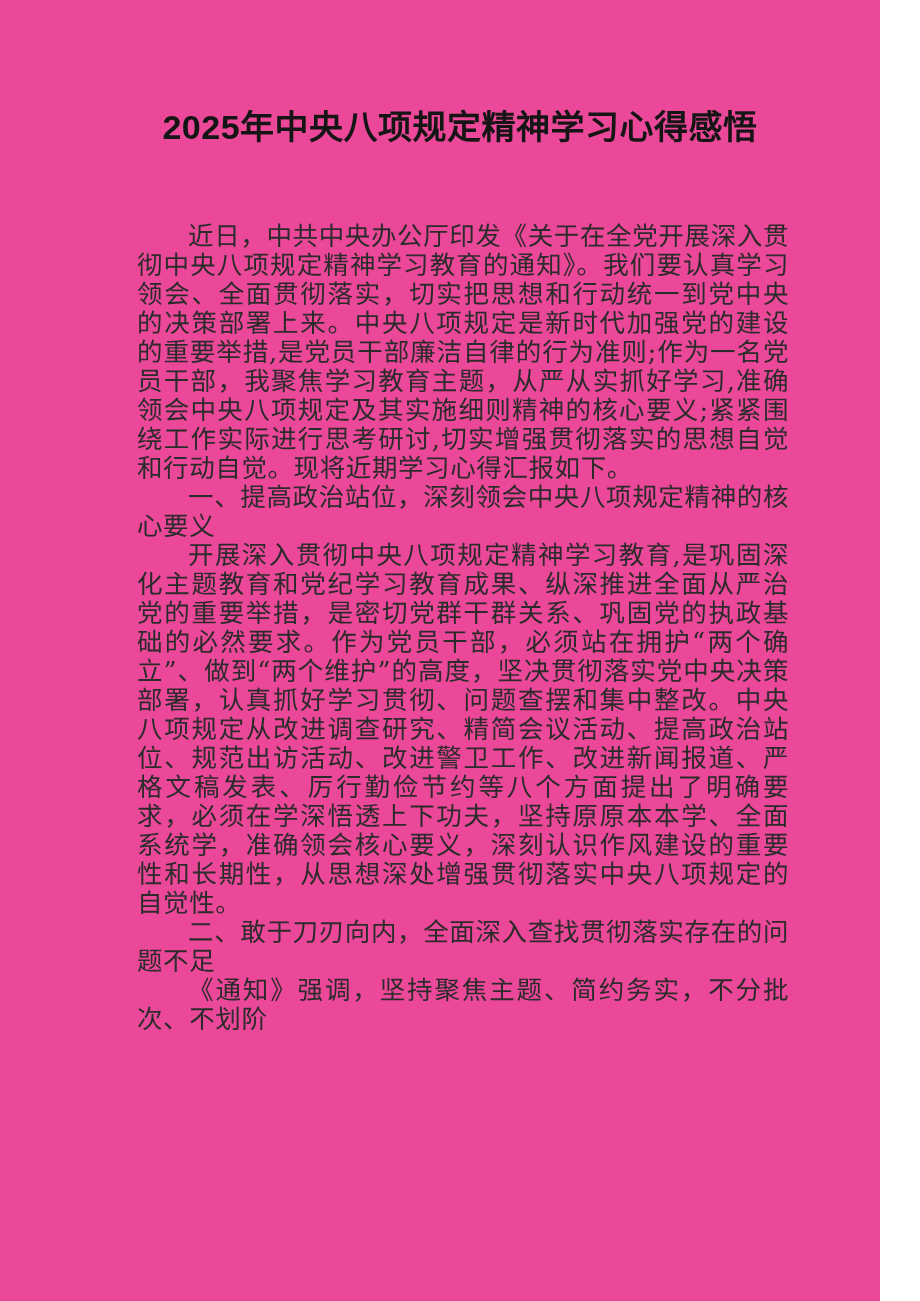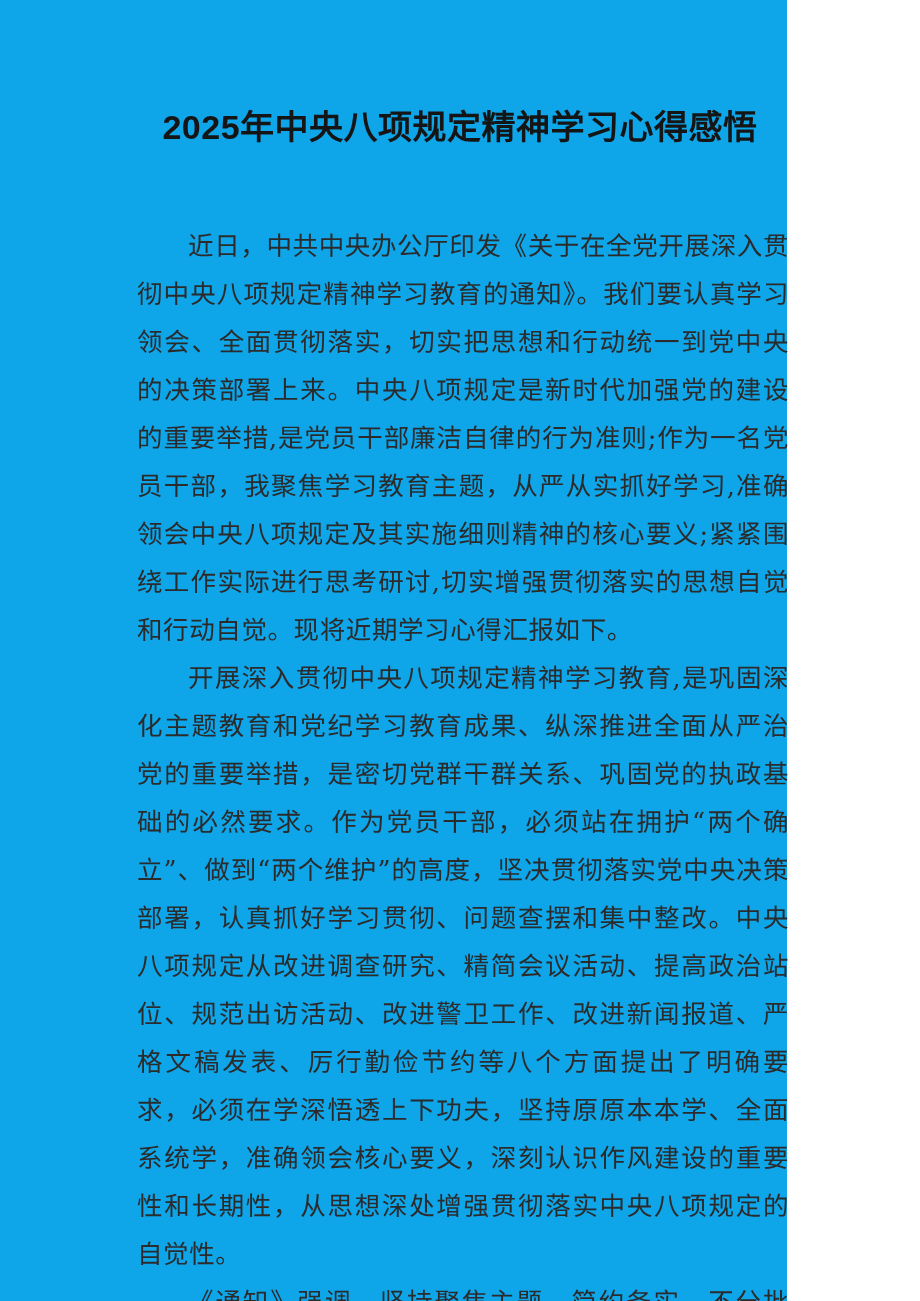--- a/index.html
+++ b/index.html
@@ -9,23 +9,23 @@
   body {
     width: 920px;
     height: 1301px;
     background: #ffffff;
     font-family: "DejaVu Serif", serif;
     overflow: hidden;
   }
 
   .page {
     position: relative;
-    width: 787px;
+    width: 880px;
     height: 1301px;
-    background: #0ea5e9;
+    background: #ec4899;
     box-sizing: border-box;
   }
 
   
   .doc-title {
     position: absolute;
     top: 104px;
     left: 0;
     width: 920px;
     text-align: center;
@@ -43,21 +43,21 @@
     position: absolute;
     top: 222px;
     left: 137px;
     width: 652px;
   }
 
   .para {
     margin: 0;
     font-family: "DejaVu Serif", "Liberation Serif", serif;
     font-size: 25.5px;
-    line-height: 48px;
+    line-height: 29px;
     color: #2b2b2b;
     text-align: justify;
     text-justify: inter-character;
     text-indent: 2em;
     font-weight: 400;
     letter-spacing: 0.6px;
     word-break: break-all;
   }
 
   .para.heading {
@@ -72,20 +72,22 @@
 </head>
 <body>
 
 <div class="page">
 
   <div class="doc-title">2025年中央八项规定精神学习心得感悟</div>
 
   <div class="body-block">
     <p class="para">近日，中共中央办公厅印发《关于在全党开展深入贯彻中央八项规定精神学习教育的通知》。我们要认真学习领会、全面贯彻落实，切实把思想和行动统一到党中央的决策部署上来。中央八项规定是新时代加强党的建设的重要举措,是党员干部廉洁自律的行为准则;作为一名党员干部，我聚焦学习教育主题，从严从实抓好学习,准确领会中央八项规定及其实施细则精神的核心要义;紧紧围绕工作实际进行思考研讨,切实增强贯彻落实的思想自觉和行动自觉。现将近期学习心得汇报如下。</p>
 
+    <p class="para heading">一、提高政治站位，深刻领会中央八项规定精神的核心要义</p>
 
     <p class="para">开展深入贯彻中央八项规定精神学习教育,是巩固深化主题教育和党纪学习教育成果、纵深推进全面从严治党的重要举措，是密切党群干群关系、巩固党的执政基础的必然要求。作为党员干部，必须站在拥护“两个确立”、做到“两个维护”的高度，坚决贯彻落实党中央决策部署，认真抓好学习贯彻、问题查摆和集中整改。中央八项规定从改进调查研究、精简会议活动、提高政治站位、规范出访活动、改进警卫工作、改进新闻报道、严格文稿发表、厉行勤俭节约等八个方面提出了明确要求，必须在学深悟透上下功夫，坚持原原本本学、全面系统学，准确领会核心要义，深刻认识作风建设的重要性和长期性，从思想深处增强贯彻落实中央八项规定的自觉性。</p>
 
+    <p class="para heading">二、敢于刀刃向内，全面深入查找贯彻落实存在的问题不足</p>
 
     <p class="para">《通知》强调，坚持聚焦主题、简约务实，不分批次、不划阶</p>
   </div>
 
 </div>
 
 </body></html>

